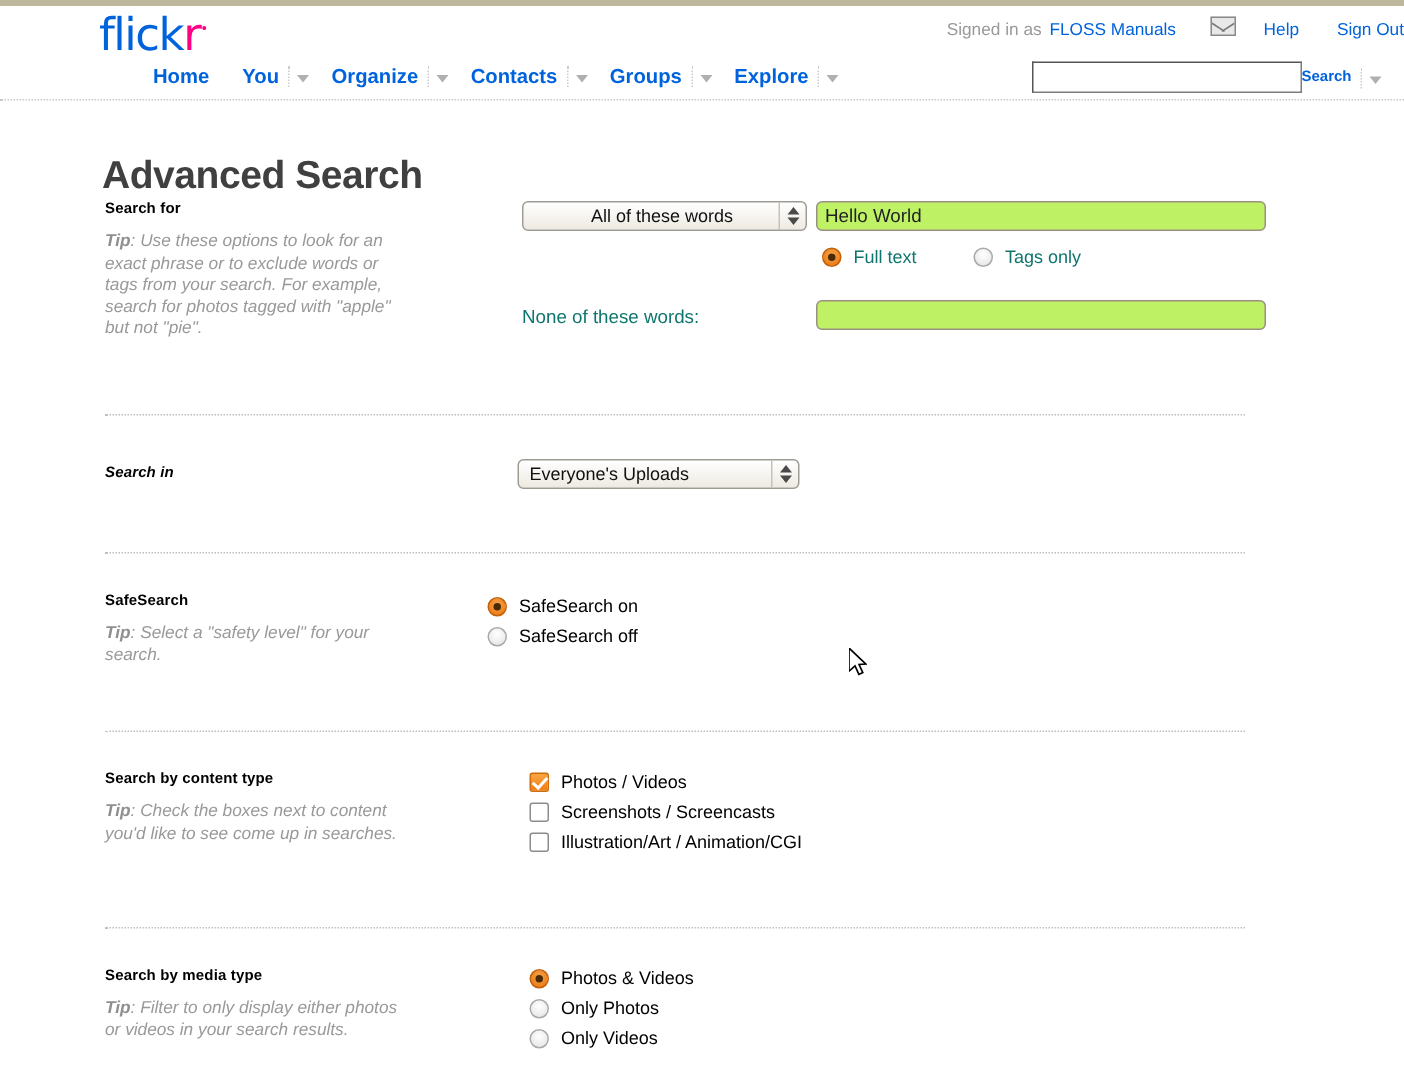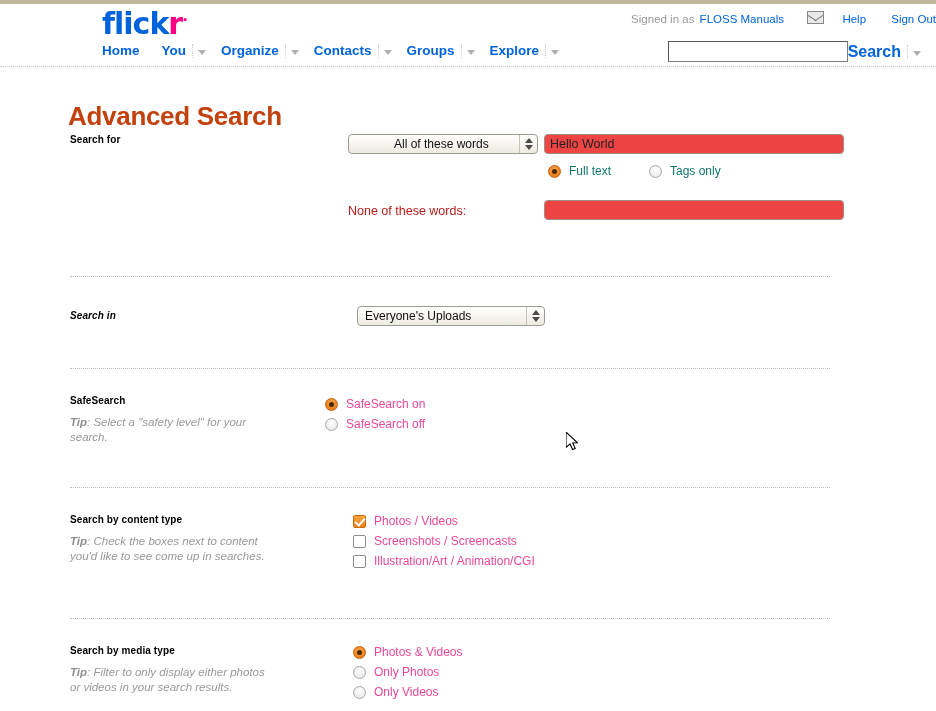--- a/index.html
+++ b/index.html
@@ -30,24 +30,23 @@
     height: 62px;
     background: #ffffff;
     border-bottom: 1px dotted #c9c9c9;
   }
 
   .logo {
     position: absolute;
     left: 66px;
     top: 2px;
     font-size: 30px;
-    font-weight: bold;
+    font-weight: normal;
     letter-spacing: -1px;
     font-family: "DejaVu Sans", sans-serif;
-    margin-left: 36px;
   }
   .logo .f1 { color: #0063dc; }
   .logo .f2 { color: #ff0084; }
   .logo .reg {
     color: #ff0084;
     font-size: 9px;
     vertical-align: super;
     letter-spacing: 0;
   }
 
@@ -140,34 +139,34 @@
     border-left-color: #555;
     background: #ffffff;
     font-family: "Liberation Sans", sans-serif;
     font-size: 12px;
     padding: 1px 3px;
     box-sizing: content-box;
   }
   .hdr-search-label {
     color: #0063dc;
     font-weight: bold;
-    font-size: 16px;
+    font-size: 10px;
     text-decoration: none;
     margin-left: 0;
     padding-right: 6px;
   }
 
   
   .page-title {
     position: absolute;
     left: 68px;
     top: 84px;
     font-size: 26px;
     font-weight: bold;
-    color: #c2410c;
+    color: #404040;
     letter-spacing: -0.3px;
   }
 
   .content {
     position: absolute;
     left: 0;
     top: 126px;
     width: 936px;
   }
 
@@ -238,21 +237,21 @@
     border-left: 4px solid transparent;
     border-right: 4px solid transparent;
   }
   .sel .stepper i.up   { border-bottom: 5px solid #4a4a4a; }
   .sel .stepper i.down { border-top: 5px solid #4a4a4a; }
 
   .txtbox {
     height: 20px;
     border: 1px solid #9b8f82;
     border-radius: 4px;
-    background: #ef4444;
+    background: #bef264;
     font-family: "Liberation Sans", sans-serif;
     font-size: 12.5px;
     color: #222;
     padding: 0 5px;
     box-sizing: border-box;
   }
 
   .radio {
     display: inline-block;
     width: 13px; height: 13px;
@@ -302,30 +301,30 @@
 
   .opt-row {
     display: flex;
     align-items: center;
     height: 20px;
     margin-bottom: 0px;
   }
   .opt-row .lbl {
     margin-left: 8px;
     font-size: 12px;
-    color: #ec4899;
+    color: #000000;
   }
   .opt-row .lbl.grey { color: #0f766e; }
 
   .inline-opts { display: flex; align-items: center; }
   .inline-opts .gap { width: 38px; }
 
   .row-label {
     font-size: 12.5px;
-    color: #b91c1c;
+    color: #0f766e;
   }
 
   
   .cursor {
     position: absolute;
     left: 566px;
     top: 432px;
     width: 12px;
     height: 19px;
     z-index: 50;
@@ -384,20 +383,21 @@
 
 </div>
 
 <h1 class="page-title">Advanced Search</h1>
 
 <div class="content">
 
   <div class="section" style="height:150px;">
     <div class="sec-label" style="top:8px;">
       <div class="sec-title">Search for</div>
+      <div class="tip"><b>Tip</b><span>: Use these options to look for an exact phrase or to exclude words or tags from your search. For example, search for photos tagged with "apple" but not "pie".</span></div>
     </div>
 
     <div class="sec-body">
       <div style="position:absolute; left:70px; top:8px;">
         <div class="sel" style="width:190px;padding-left:38px;">
           <span class="sel-text">All of these words</span>
           <span class="stepper">
               <i class="up"></i>
               <i class="down"></i>
             </span>
@@ -427,21 +427,21 @@
     </div>
   </div>
 
   <hr class="hr">
 
   <div class="section" style="height:91px;">
     <div class="sec-label" style="top:33px;font-style:italic;">
       <div class="sec-title">Search in</div>
     </div>
     <div class="sec-body">
-      <div style="position:absolute; left:79px; top:29px;">
+      <div style="position:absolute; left:67px; top:29px;">
         <div class="sel" style="width:188px;">
           <span class="sel-text">Everyone's Uploads</span>
           <span class="stepper">
               <i class="up"></i>
               <i class="down"></i>
             </span>
         </div>
       </div>
     </div>
   </div>

